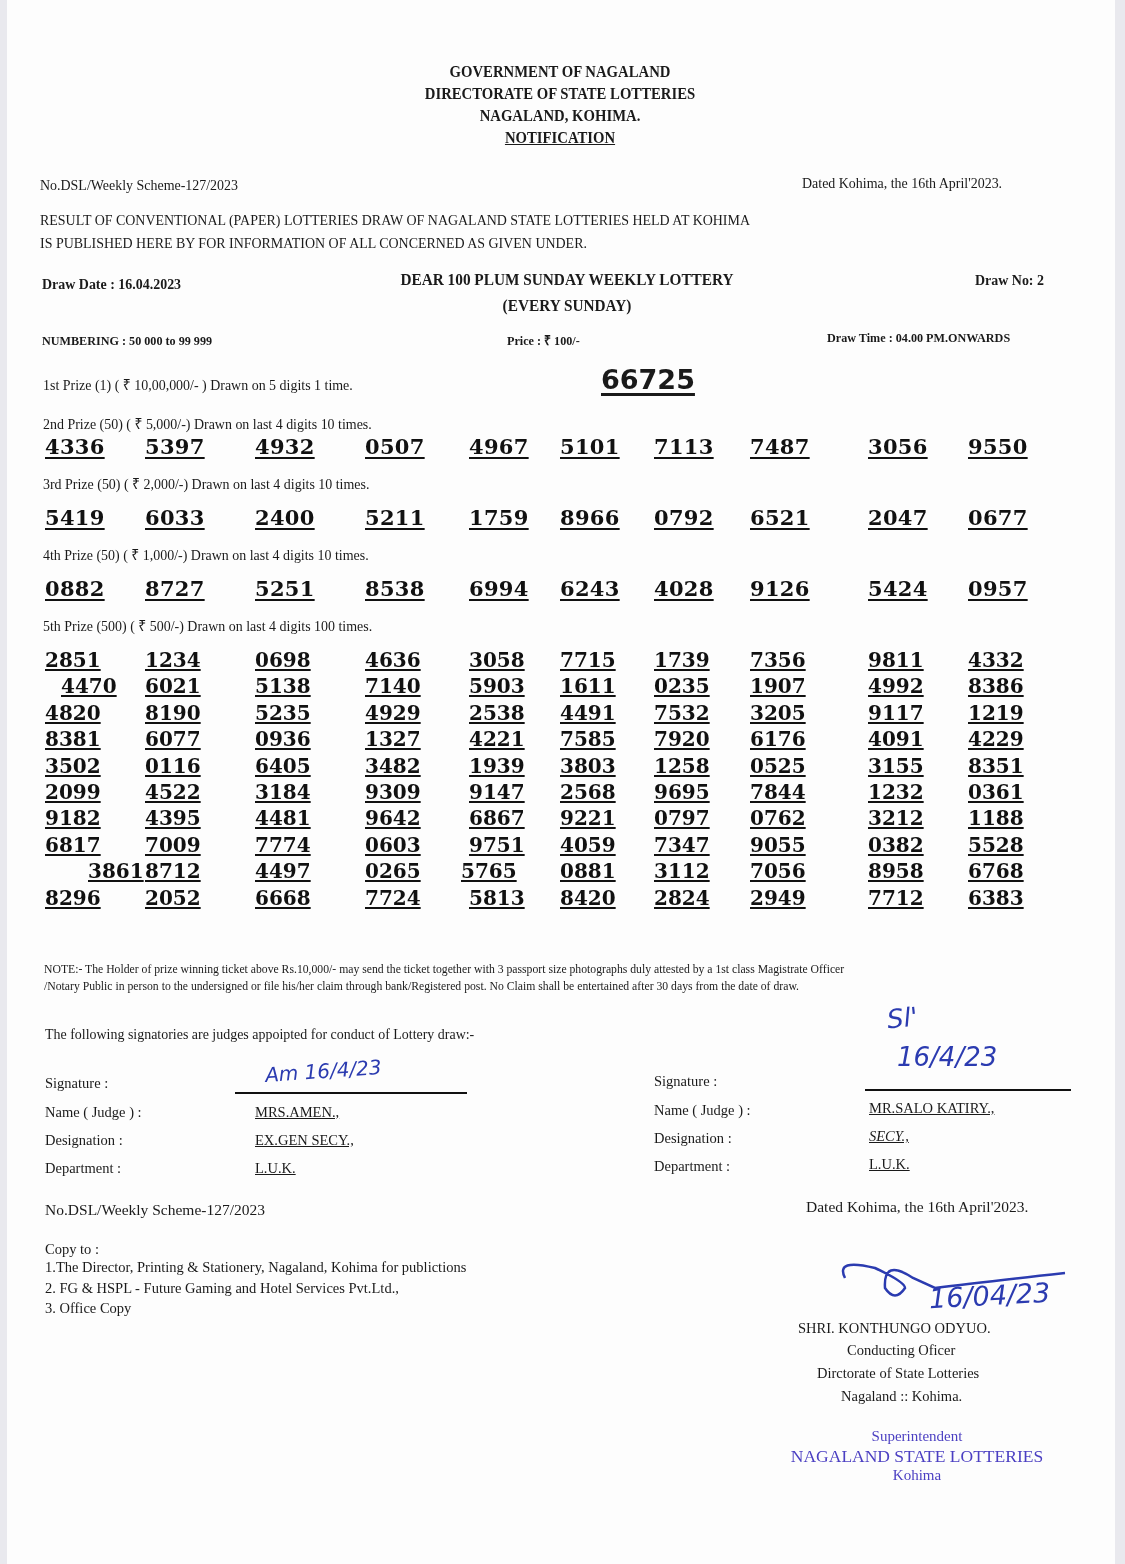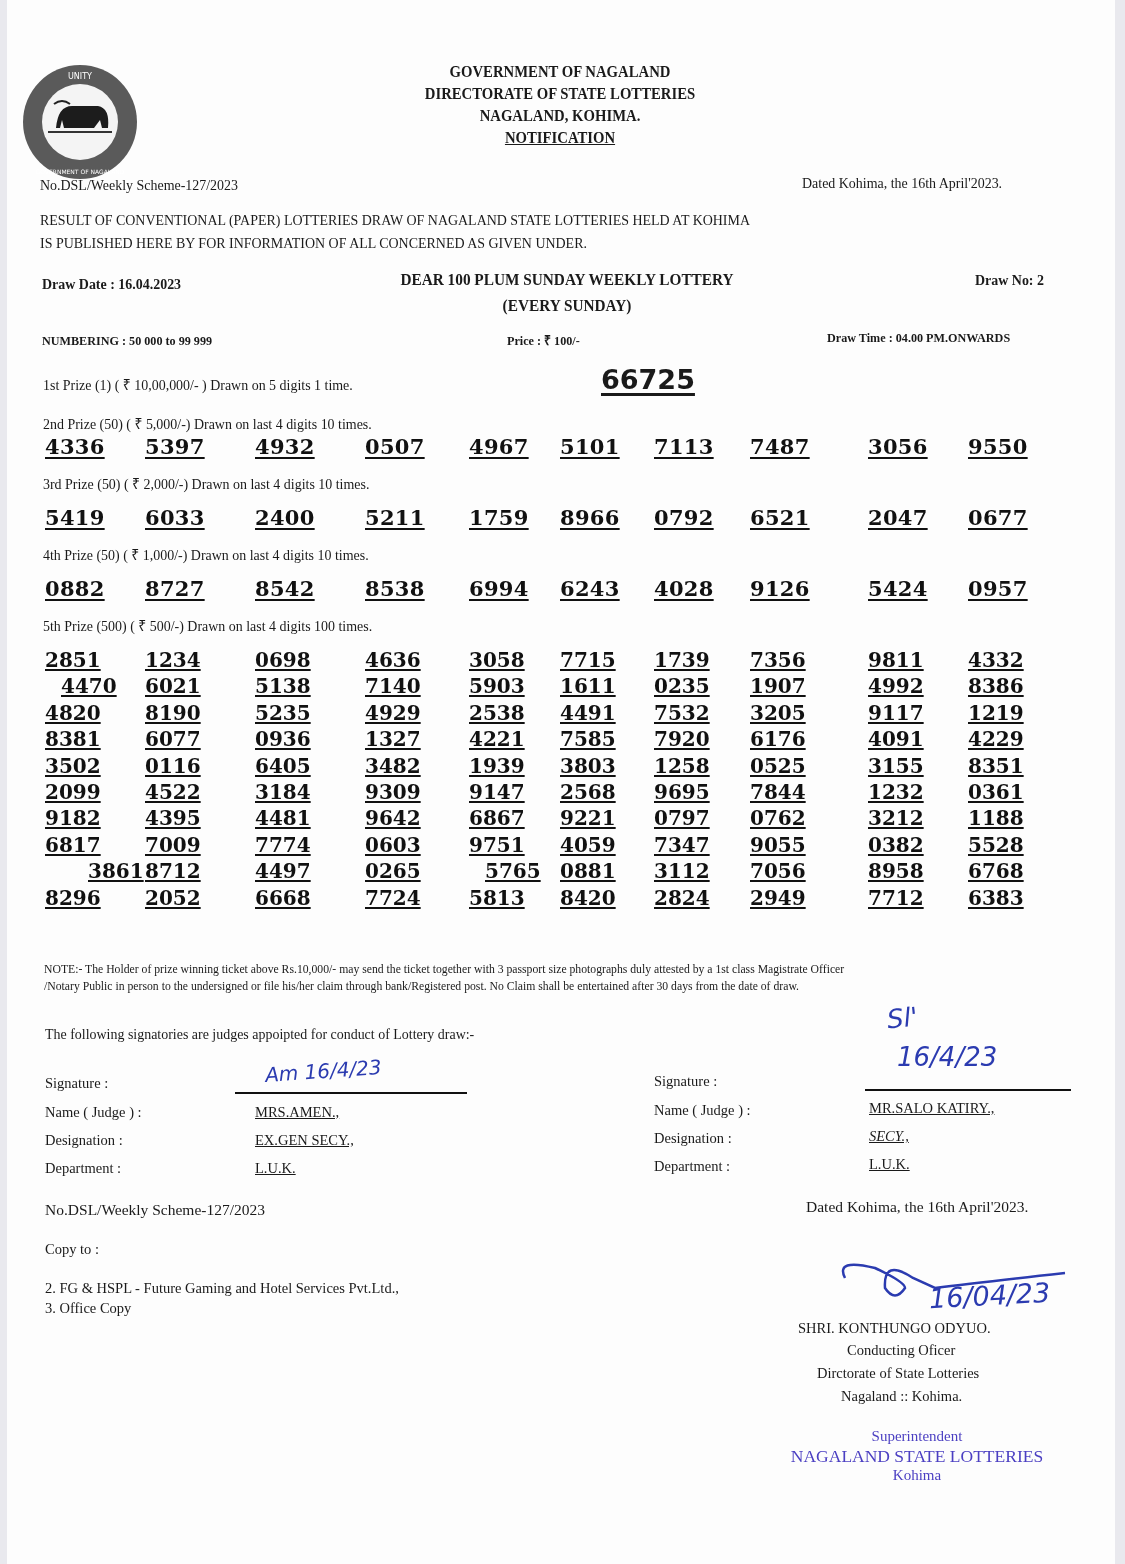--- a/index.html
+++ b/index.html
@@ -19,31 +19,20 @@
     .logo { position: absolute; left: 13px; top: 62px; width: 120px; height: 120px; }
     .sigline { position: absolute; height: 2px; background: #111; }
     .ink { color: #2b3bb0; font-family: "DejaVu Sans", sans-serif; font-style: italic; }
     .stamp { color: #4b3fc2; text-align: center; }
   </style>
 </head>
 <body>
 
 <div class="page">
 
-  <div class="logo">
-    <svg width="120" height="120" viewBox="0 0 120 120">
-      <circle cx="60" cy="60" r="57" fill="#5a5a5a"></circle>
-      <circle cx="60" cy="60" r="38" fill="#f4f4f4"></circle>
-      <path d="M28 70 L92 70" stroke="#333" stroke-width="2"></path>
-      <path d="M36 66 Q38 44 52 44 L78 44 Q90 46 88 66 L82 66 L80 58 L74 66 L44 66 L42 58 L40 66 Z" fill="#1c1c1c"></path>
-      <path d="M34 42 Q42 36 50 42" stroke="#222" stroke-width="2" fill="none"></path>
-      <text x="60" y="17" font-size="8" fill="#fff" text-anchor="middle" font-family="DejaVu Sans, sans-serif">UNITY</text>
-      <text x="60" y="112" font-size="6" fill="#fff" text-anchor="middle" font-family="DejaVu Sans, sans-serif">GOVERNMENT OF NAGALAND</text>
-    </svg>
-  </div>
 
   <div class="abs hdr" style="top:61px;">GOVERNMENT OF NAGALAND</div>
   <div class="abs hdr" style="top:83px;">DIRECTORATE OF STATE LOTTERIES</div>
   <div class="abs hdr" style="top:105px;">NAGALAND, KOHIMA.</div>
   <div class="abs hdr u" style="top:127px;">NOTIFICATION</div>
 
   <div class="abs t15 narrow" style="left:33px; top:176px;">No.DSL/Weekly Scheme-127/2023</div>
   <div class="abs t15 narrow" style="left:795px; top:174px;">Dated Kohima, the 16th April'2023.</div>
 
   <div class="abs t15 narrow" style="left:33px; top:211px;">RESULT OF CONVENTIONAL (PAPER) LOTTERIES DRAW OF NAGALAND STATE LOTTERIES HELD AT KOHIMA</div>
@@ -86,21 +75,21 @@
     <span class="num" style="left:647px; top:505px;">0792</span>
     <span class="num" style="left:743px; top:505px;">6521</span>
     <span class="num" style="left:861px; top:505px;">2047</span>
     <span class="num" style="left:961px; top:505px;">0677</span>
   </div>
 
   <div class="abs t15 narrow" style="left:36px; top:543px;">4th Prize (50) ( ₹  1,000/-)  Drawn on last 4 digits 10 times.</div>
   <div>
     <span class="num" style="left:38px; top:576px;">0882</span>
     <span class="num" style="left:138px; top:576px;">8727</span>
-    <span class="num" style="left:248px; top:576px;">8542</span>
+    <span class="num" style="left:248px; top:576px;">5251</span>
     <span class="num" style="left:358px; top:576px;">8538</span>
     <span class="num" style="left:462px; top:576px;">6994</span>
     <span class="num" style="left:553px; top:576px;">6243</span>
     <span class="num" style="left:647px; top:576px;">4028</span>
     <span class="num" style="left:743px; top:576px;">9126</span>
     <span class="num" style="left:861px; top:576px;">5424</span>
     <span class="num" style="left:961px; top:576px;">0957</span>
   </div>
 
   <div class="abs t15 narrow" style="left:36px; top:614px;">5th Prize (500) ( ₹  500/-)  Drawn on last 4 digits 100 times.</div>
@@ -182,21 +171,21 @@
       <span class="num5" style="left: 462px; top: 832.8px;">9751</span>
       <span class="num5" style="left: 553px; top: 832.8px;">4059</span>
       <span class="num5" style="left: 647px; top: 832.8px;">7347</span>
       <span class="num5" style="left: 743px; top: 832.8px;">9055</span>
       <span class="num5" style="left: 861px; top: 832.8px;">0382</span>
       <span class="num5" style="left: 961px; top: 832.8px;">5528</span>
       <span class="num5" style="left: 38px; top: 859.2px; margin-left: 43px;">3861</span>
       <span class="num5" style="left: 138px; top: 859.2px;">8712</span>
       <span class="num5" style="left: 248px; top: 859.2px;">4497</span>
       <span class="num5" style="left: 358px; top: 859.2px;">0265</span>
-      <span class="num5" style="left: 478px; top: 859.2px;">5765</span>
+      <span class="num5" style="left: 454px; top: 859.2px;">5765</span>
       <span class="num5" style="left: 553px; top: 859.2px;">0881</span>
       <span class="num5" style="left: 647px; top: 859.2px;">3112</span>
       <span class="num5" style="left: 743px; top: 859.2px;">7056</span>
       <span class="num5" style="left: 861px; top: 859.2px;">8958</span>
       <span class="num5" style="left: 961px; top: 859.2px;">6768</span>
       <span class="num5" style="left: 38px; top: 885.6px;">8296</span>
       <span class="num5" style="left: 138px; top: 885.6px;">2052</span>
       <span class="num5" style="left: 248px; top: 885.6px;">6668</span>
       <span class="num5" style="left: 358px; top: 885.6px;">7724</span>
       <span class="num5" style="left: 462px; top: 885.6px;">5813</span>
@@ -232,20 +221,21 @@
   <div class="abs ink" style="left:890px; top:1042px; font-size:26px;">16/4/23</div>
   <div class="sigline" style="left:858px; top:1089px; width:206px;"></div>
   <div class="abs t14 u" style="left:862px; top:1100px;">MR.SALO KATIRY.,</div>
   <div class="abs t14 u" style="left:862px; top:1128px;font-style:italic;">SECY.,</div>
   <div class="abs t14 u" style="left:862px; top:1156px;">L.U.K.</div>
 
   <div class="abs t15" style="left:38px; top:1201px;">No.DSL/Weekly Scheme-127/2023</div>
   <div class="abs t15" style="left:799px; top:1198px;">Dated Kohima, the 16th April'2023.</div>
 
   <div class="abs t14" style="left:38px; top:1241px;">Copy to :</div>
+  <div class="abs t14" style="left:38px; top:1259px;">1.The Director, Printing &amp; Stationery, Nagaland, Kohima for publictions</div>
   <div class="abs t14" style="left:38px; top:1280px;">2. FG &amp; HSPL - Future Gaming and Hotel Services Pvt.Ltd.,</div>
   <div class="abs t14" style="left:38px; top:1300px;">3. Office Copy</div>
 
   <svg class="abs" style="left:828px; top:1248px;" width="240" height="70" viewBox="0 0 240 70">
     <path d="M10 30 Q0 10 40 20 Q70 34 70 40 Q60 55 50 40 Q48 10 78 30 L100 40 Q140 35 230 25" stroke="#2b3bb0" stroke-width="2.5" fill="none"></path>
   </svg>
   <div class="abs ink" style="left:922px; top:1280px; font-size:27px; transform:rotate(-3deg);">16/04/23</div>
 
   <div class="abs t14" style="left:791px; top:1320px;">SHRI. KONTHUNGO ODYUO.</div>
   <div class="abs t14" style="left:840px; top:1342px;">Conducting Oficer</div>

